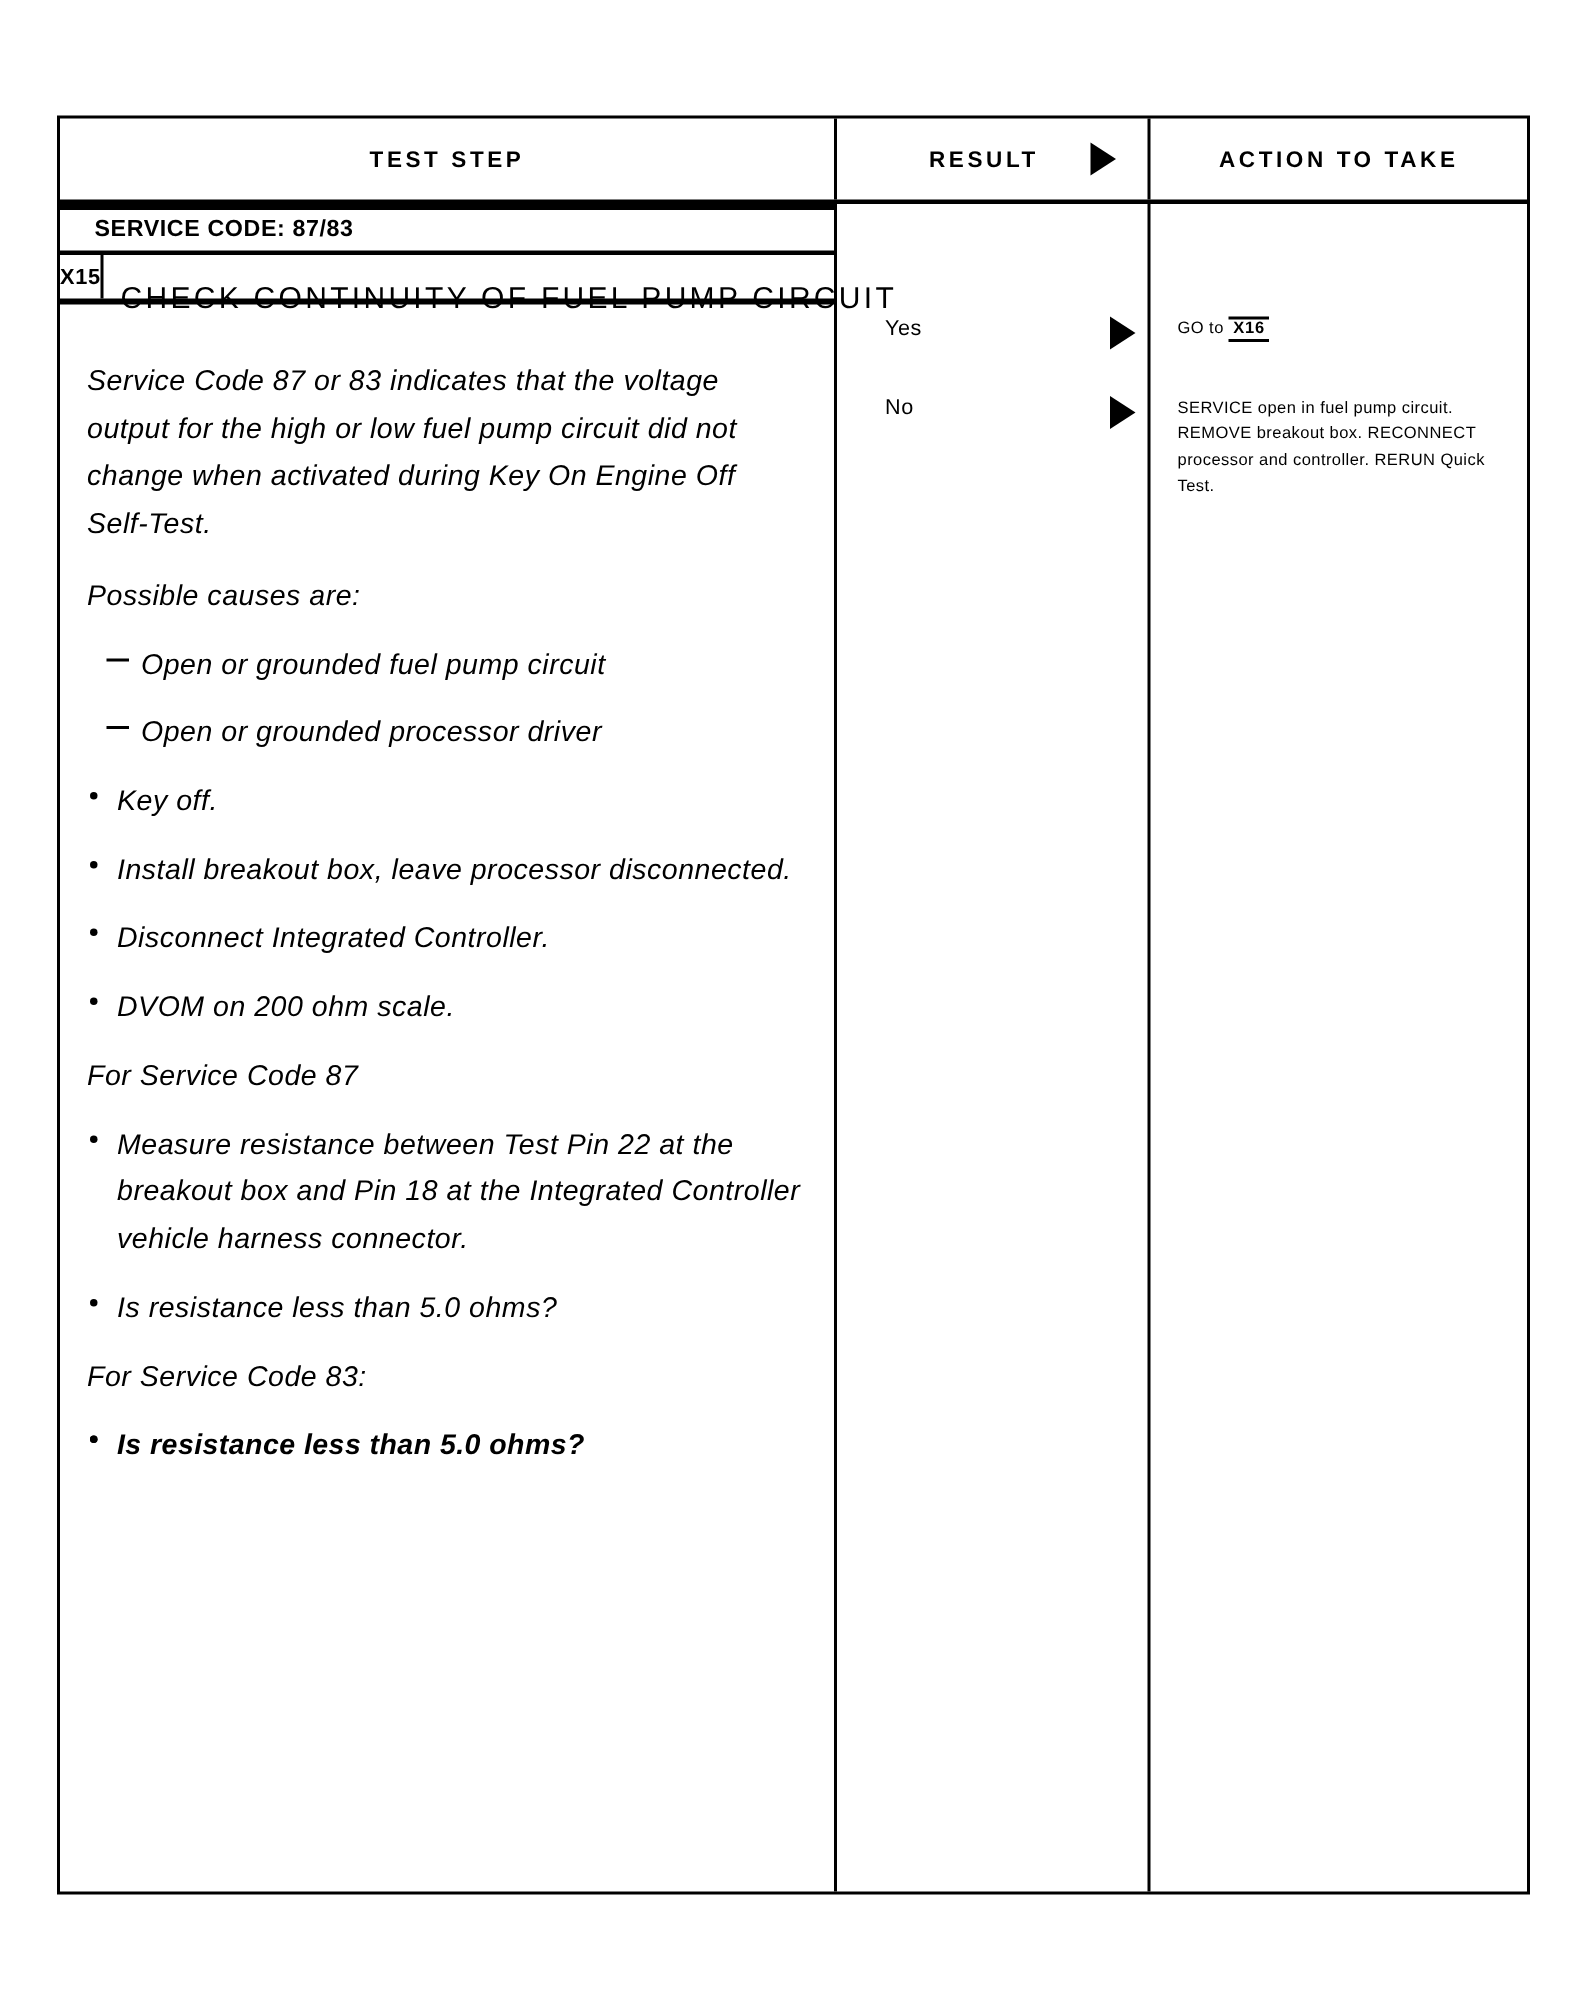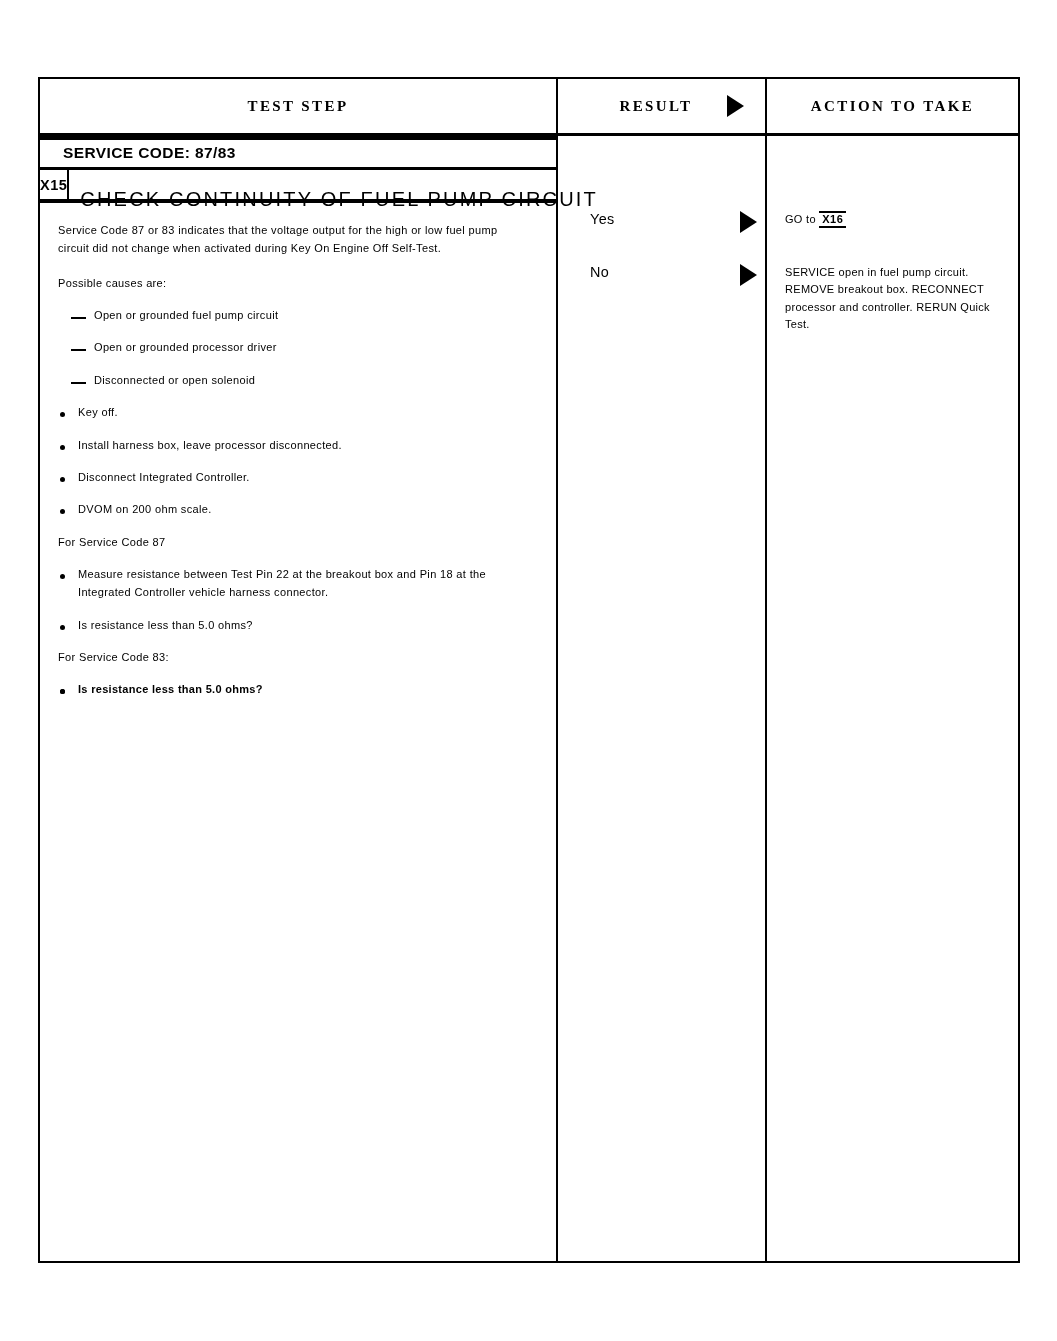--- a/index.html
+++ b/index.html
@@ -47,21 +47,20 @@
     align-items: center;
     justify-content: center;
     box-sizing: border-box;
   }
   .hdr-title {
     font-weight: bold;
     font-size: 15px;
     letter-spacing: 2.4px;
     text-align: center;
     white-space: nowrap;
-    font-family: Liberation Serif, serif;
   }
   .hdr-teststep { left: 0; width: 516px; }
   .hdr-result   { left: 516px; width: 209px; border-left: 2px solid #000; padding-left: 40px; }
   .hdr-action   { left: 725px; right: 0; border-left: 2px solid #000; }
 
   .hdr-result .inner {
     display: flex;
     align-items: center;
     gap: 34px;
   }
@@ -127,24 +126,25 @@
     display: flex;
     align-items: center;
     padding-left: 11px;
     font-size: 20px;
     letter-spacing: 2.2px;
     white-space: nowrap;
     margin-top: 29px;
   }
 
   .step-body {
-    padding: 18px 14px 0 18px;
-    font-size: 11px;
+    padding: 36px 14px 0 18px;
+    font-size: 19px;
     line-height: 1.67;
     letter-spacing: 0.35px;
+    font-style: italic;
   }
 
   .para {
     margin: 0 0 16px 0;
     max-width: 455px;
   }
   .para.tight { margin-bottom: 14px; }
 
   .blist { margin: 0; padding: 0; list-style: none; }
 
@@ -276,34 +276,30 @@
 
       <ul class="blist">
         <li class="ditem">
           <span class="dash"></span>
           <span>Open or grounded fuel pump circuit</span>
         </li>
         <li class="ditem">
           <span class="dash"></span>
           <span>Open or grounded processor driver</span>
         </li>
-        <li class="ditem">
-          <span class="dash"></span>
-          <span>Disconnected or open solenoid</span>
-        </li>
       </ul>
 
       <ul class="blist">
         <li class="bitem">
           <span class="dot"></span>
           <span>Key off.</span>
         </li>
         <li class="bitem">
           <span class="dot"></span>
-          <span>Install harness box, leave processor disconnected.</span>
+          <span>Install breakout box, leave processor disconnected.</span>
         </li>
         <li class="bitem">
           <span class="dot"></span>
           <span>Disconnect Integrated Controller.</span>
         </li>
         <li class="bitem">
           <span class="dot"></span>
           <span>DVOM on 200 ohm scale.</span>
         </li>
       </ul>

